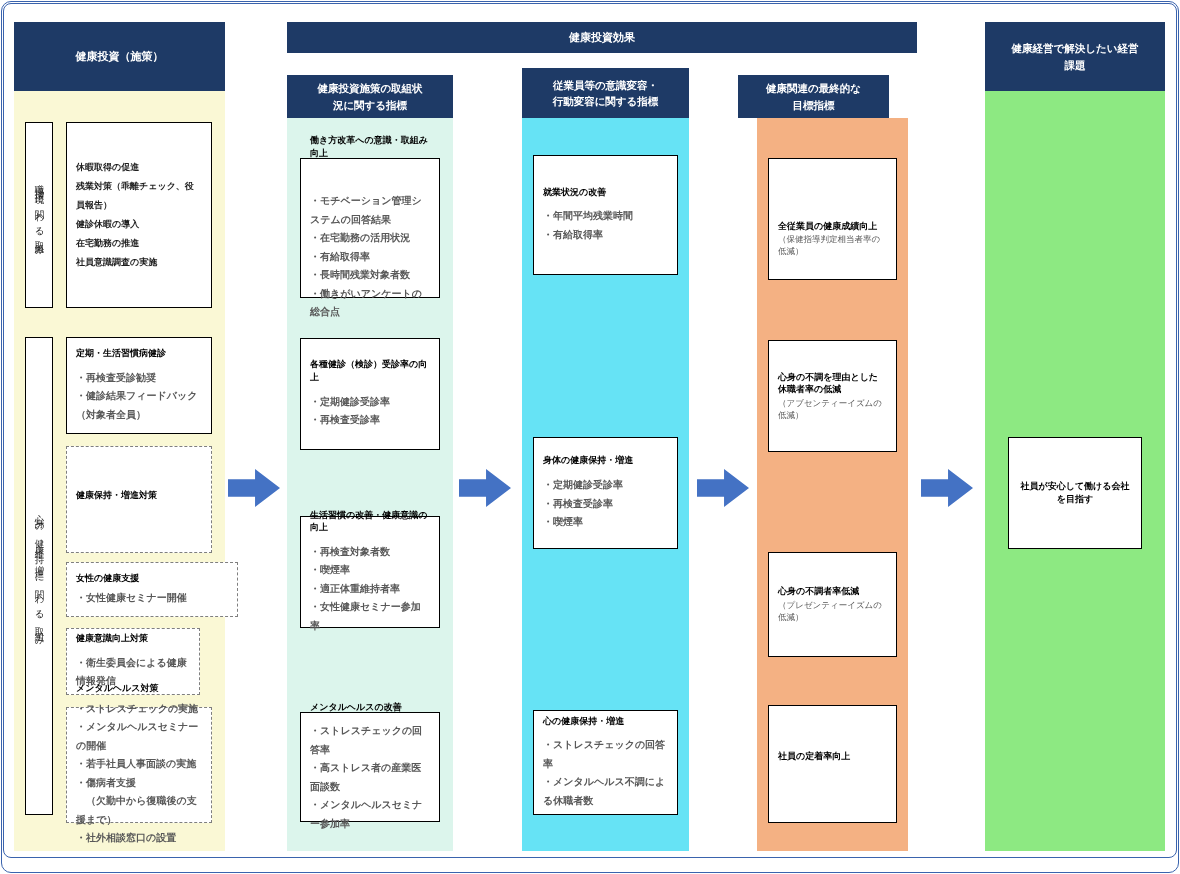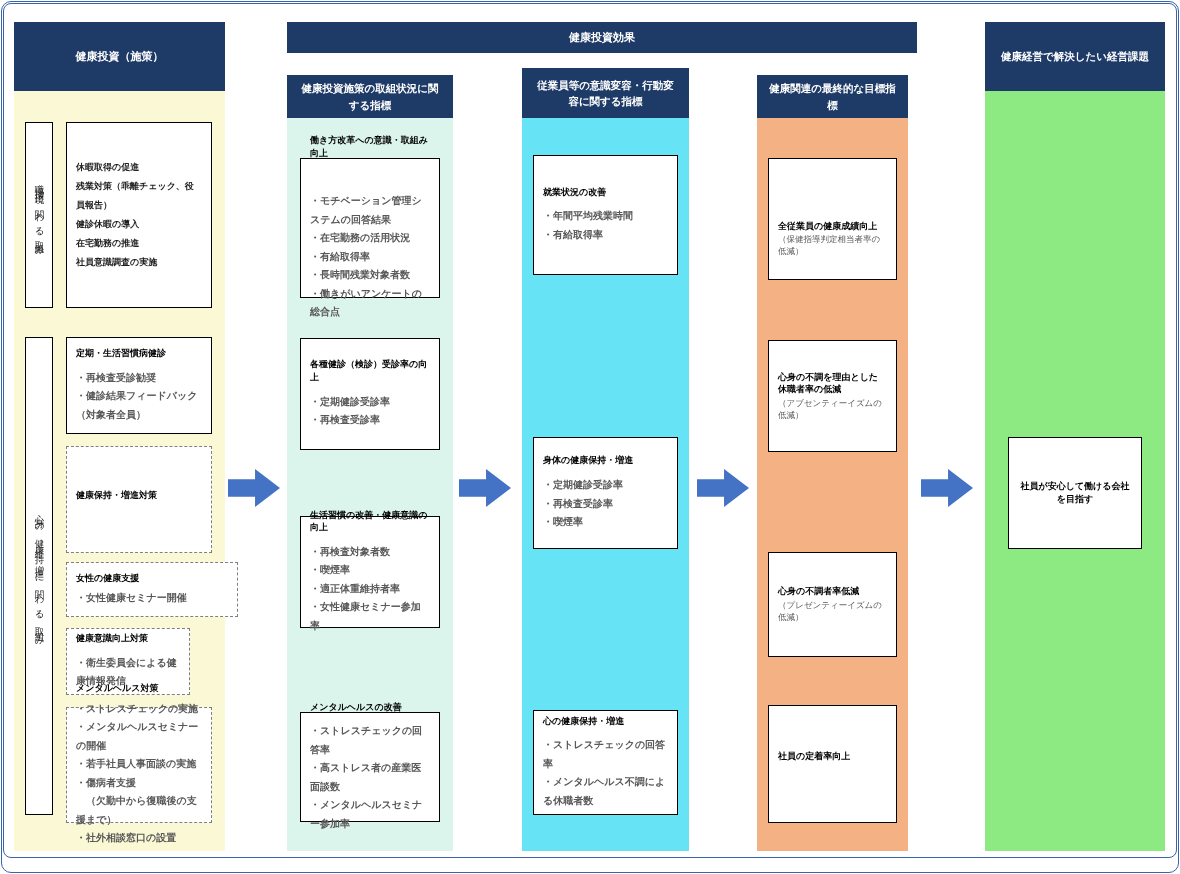--- a/index.html
+++ b/index.html
@@ -3,21 +3,21 @@
 <meta charset="utf-8">
 <style>
   html,body{margin:0;padding:0;background:#fff;}
   body{width:1180px;height:874px;position:relative;overflow:hidden;
        font-family:"Liberation Sans","DejaVu Sans",sans-serif;}
   .frame{position:absolute;border:1px solid var(--frame_blue,#3a63ad);pointer-events:none;}
   .frame.outer{left:1px;top:1px;right:1px;bottom:1px;border-radius:10px;}
   .frame.inner{left:3px;top:3px;right:3px;bottom:16px;border-radius:8px;}
   .hdr{position:absolute;background:var(--navy,#1e3a66);color:#fff;font-weight:bold;
        display:flex;align-items:center;justify-content:center;text-align:center;
-       font-size:11px;line-height:1.55;box-sizing:border-box;padding:2px 10px;}
+       font-size:11px;line-height:1.55;box-sizing:border-box;padding:2px 26px;}
   .colhdr{font-size:10.5px;}
   .panel{position:absolute;}
   .yellow{background:var(--yellow,#faf8d5);}
   .mint{background:var(--mint,#dcf5ec);}
   .cyan{background:var(--cyan,#66e3f5);}
   .orange{background:var(--orange,#f4b183);}
   .green{background:var(--green,#8de982);}
   .sidelabel{position:absolute;background:#fff;border:1.5px solid #000;box-sizing:border-box;
        writing-mode:vertical-rl;text-orientation:upright;display:flex;align-items:center;justify-content:center;
        font-size:9.5px;letter-spacing:5px;color:#1f1f1f;}
@@ -67,21 +67,21 @@
   </div>
   <div class="wbox dashed" style="left:66px;top:446px;width:146px;height:107px;">
     <div class="bt">健康保持・増進対策</div>
   </div>
   <div class="wbox dashed" style="left:66px;top:562px;width:172px;height:55px;">
     <div class="bt" style="margin-bottom:4px;">女性の健康支援</div>
     <div class="bitems">
         <div>・女性健康セミナー開催</div>
       </div>
   </div>
-  <div class="wbox dashed" style="left:66px;top:628px;width:124px;height:67px;">
+  <div class="wbox dashed" style="left:66px;top:628px;width:134px;height:67px;">
     <div class="bt">健康意識向上対策</div>
     <div class="bitems">
         <div>・衛生委員会による健康情報発信</div>
       </div>
   </div>
   <div class="wbox dashed" style="left:66px;top:707px;width:146px;height:116px;">
     <div class="bt" style="margin-bottom:5px;">メンタルヘルス対策</div>
     <div class="bitems" style="line-height:1.6;">
         <div>・ストレスチェックの実施</div>
         <div>・メンタルヘルスセミナーの開催</div>
@@ -151,21 +151,21 @@
       </div>
   </div>
   <div class="wbox" style="left:533px;top:710px;width:145px;height:105px;">
     <div class="bt">心の健康保持・増進</div>
     <div class="bitems">
         <div>・ストレスチェックの回答率</div>
         <div>・メンタルヘルス不調による休職者数</div>
       </div>
   </div>
 
-  <div class="hdr colhdr" style="left:757px;top:75px;width:151px;height:43px;">健康関連の最終的な目標指標</div>
+  <div class="hdr colhdr" style="left:738px;top:75px;width:151px;height:43px;">健康関連の最終的な目標指標</div>
   <div class="panel orange" style="left:757px;top:118px;width:151px;height:733px;"></div>
 
   <div class="wbox" style="left:768px;top:158px;width:129px;height:122px;">
     <div class="bt" style="margin-bottom:2px;margin-top:40px;">全従業員の健康成績向上</div>
     <div class="bsub" style="margin-top:0;">（保健指導判定相当者率の低減）</div>
   </div>
   <div class="wbox" style="left:768px;top:340px;width:129px;height:112px;">
     <div class="bt" style="margin-bottom:2px;">心身の不調を理由とした休職者率の低減</div>
     <div class="bsub" style="margin-top:0;">（アブセンティーイズムの低減）</div>
   </div>

